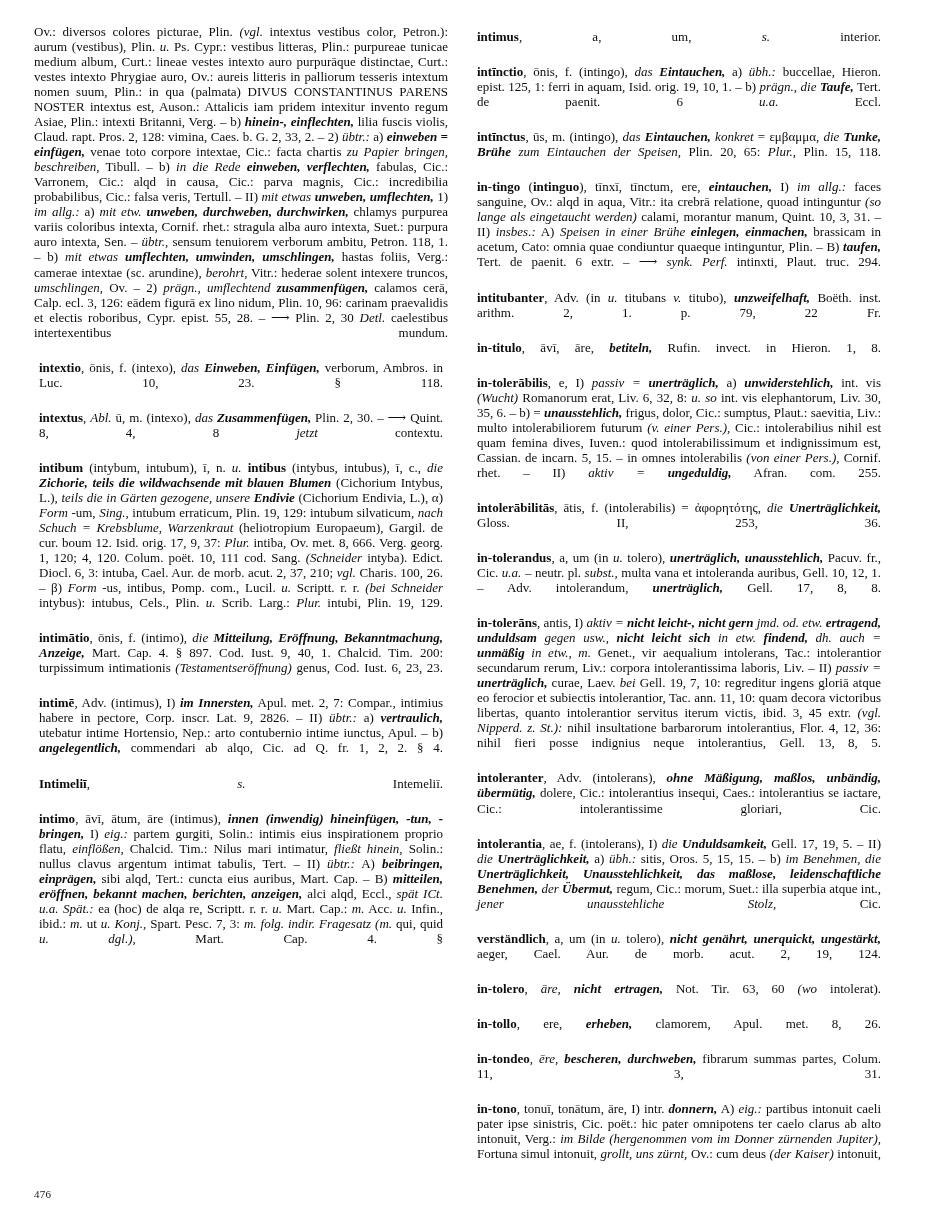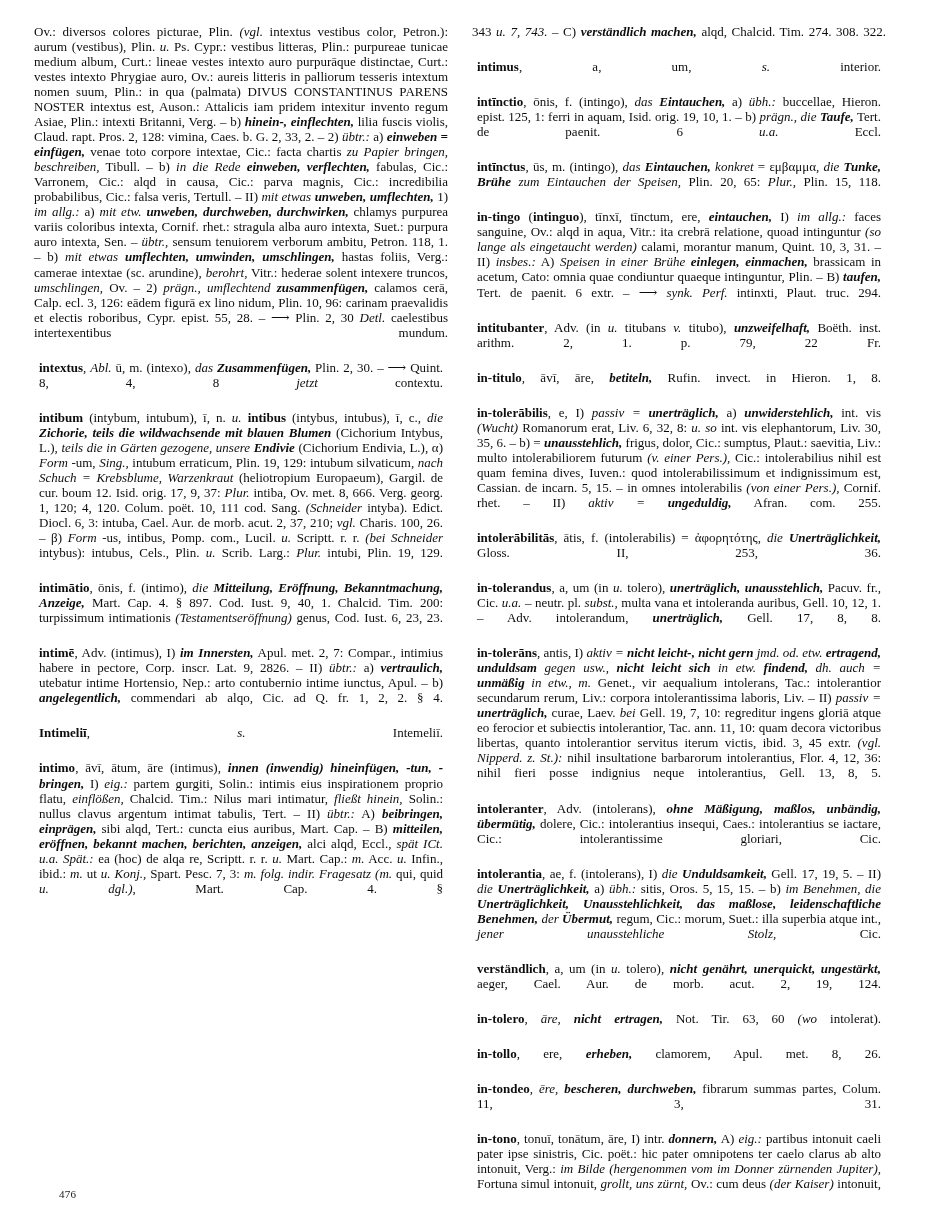--- a/index.html
+++ b/index.html
@@ -47,48 +47,47 @@
     margin: 0;
     text-align: justify;
   }
   .pg {
     position: absolute;
     left: 34px;
     bottom: 10px;
     font-size: 11px;
     color: #1a1a1a;
     letter-spacing: 0.2px;
-    margin-left: 25px;
   }
   
   .entry::after, .cont::after {
     content: "";
     display: inline-block;
     width: 100%;
   }
 </style>
 </head>
 <body>
 
 <div id="page">
 
   <div id="columns">
 
     <div class="column" id="col-left">
         <p class="cont">Ov.: diversos colores picturae, Plin. <i>(vgl.</i> intextus vestibus color, Petron.): aurum (vestibus), Plin. <i>u.</i> Ps. Cypr.: vestibus litteras, Plin.: purpureae tunicae medium album, Curt.: lineae vestes intexto auro purpurāque distinctae, Curt.: vestes intexto Phrygiae auro, Ov.: aureis litteris in palliorum tesseris intextum nomen suum, Plin.: in qua (palmata) DIVUS CONSTANTINUS PARENS NOSTER intextus est, Auson.: Attalicis iam pridem intexitur invento regum Asiae, Plin.: intexti Britanni, Verg. – b) <b><i>hinein-, einflechten,</i></b> lilia fuscis violis, Claud. rapt. Pros. 2, 128: vimina, Caes. b. G. 2, 33, 2. – 2) <i>übtr.:</i> a) <b><i>einweben = einfügen,</i></b> venae toto corpore intextae, Cic.: facta chartis <i>zu Papier bringen, beschreiben,</i> Tibull. – b) <i>in die Rede</i> <b><i>einweben, verflechten,</i></b> fabulas, Cic.: Varronem, Cic.: alqd in causa, Cic.: parva magnis, Cic.: incredibilia probabilibus, Cic.: falsa veris, Tertull. – II) <i>mit etwas</i> <b><i>unweben, umflechten,</i></b> 1) <i>im allg.:</i> a) <i>mit etw.</i> <b><i>unweben, durchweben, durchwirken,</i></b> chlamys purpurea variis coloribus intexta, Cornif. rhet.: stragula alba auro intexta, Suet.: purpura auro intexta, Sen. – <i>übtr.,</i> sensum tenuiorem verborum ambitu, Petron. 118, 1. – b) <i>mit etwas</i> <b><i>umflechten, umwinden, umschlingen,</i></b> hastas foliis, Verg.: camerae intextae (sc. arundine), <i>berohrt,</i> Vitr.: hederae solent intexere truncos, <i>umschlingen,</i> Ov. – 2) <i>prägn., umflechtend</i> <b><i>zusammenfügen,</i></b> calamos cerā, Calp. ecl. 3, 126: eādem figurā ex lino nidum, Plin. 10, 96: carinam praevalidis et electis roboribus, Cypr. epist. 55, 28. – ⟶ Plin. 2, 30 <i>Detl.</i> caelestibus intertexentibus mundum.</p>
+        <p class="entry"><b>intextio</b>, ōnis, f. (intexo), <i>das</i> <b><i>Einweben, Einfügen,</i></b> verborum, Ambros. in Luc. 10, 23. § 118.</p>
         <p class="entry"><b>intextus</b>, <i>Abl.</i> ū, m. (intexo), <i>das</i> <b><i>Zusammenfügen,</i></b> Plin. 2, 30. – ⟶ Quint. 8, 4, 8 <i>jetzt</i> contextu.</p>
         <p class="entry"><b>intibum</b> (intybum, intubum), ī, n. <i>u.</i> <b>intibus</b> (intybus, intubus), ī, c., <i>die</i> <b><i>Zichorie, teils die wildwachsende mit blauen Blumen</i></b> (Cichorium Intybus, L.), <i>teils die in Gärten gezogene, unsere</i> <b><i>Endivie</i></b> (Cichorium Endivia, L.), α) <i>Form</i> -um, <i>Sing.,</i> intubum erraticum, Plin. 19, 129: intubum silvaticum, <i>nach Schuch =</i> <i>Krebsblume, Warzenkraut</i> (heliotropium Europaeum), Gargil. de cur. boum 12. Isid. orig. 17, 9, 37: <i>Plur.</i> intiba, Ov. met. 8, 666. Verg. georg. 1, 120; 4, 120. Colum. poët. 10, 111 cod. Sang. <i>(Schneider</i> intyba). Edict. Diocl. 6, 3: intuba, Cael. Aur. de morb. acut. 2, 37, 210; <i>vgl.</i> Charis. 100, 26. – β) <i>Form</i> -us, intibus, Pomp. com., Lucil. <i>u.</i> Scriptt. r. r. <i>(bei Schneider</i> intybus): intubus, Cels., Plin. <i>u.</i> Scrib. Larg.: <i>Plur.</i> intubi, Plin. 19, 129.</p>
         <p class="entry"><b>intimātio</b>, ōnis, f. (intimo), <i>die</i> <b><i>Mitteilung, Eröffnung, Bekanntmachung, Anzeige,</i></b> Mart. Cap. 4. § 897. Cod. Iust. 9, 40, 1. Chalcid. Tim. 200: turpissimum intimationis <i>(Testamentseröffnung)</i> genus, Cod. Iust. 6, 23, 23.</p>
         <p class="entry"><b>intimē</b>, Adv. (intimus), I) <b><i>im Innersten,</i></b> Apul. met. 2, 7: Compar., intimius habere in pectore, Corp. inscr. Lat. 9, 2826. – II) <i>übtr.:</i> a) <b><i>vertraulich,</i></b> utebatur intime Hortensio, Nep.: arto contubernio intime iunctus, Apul. – b) <b><i>angelegentlich,</i></b> commendari ab alqo, Cic. ad Q. fr. 1, 2, 2. § 4.</p>
         <p class="entry"><b>Intimeliī</b>, <i>s.</i> Intemeliī.</p>
         <p class="entry"><b>intimo</b>, āvī, ātum, āre (intimus), <b><i>innen (inwendig) hineinfügen, -tun, -bringen,</i></b> I) <i>eig.:</i> partem gurgiti, Solin.: intimis eius inspirationem proprio flatu, <i>einflößen,</i> Chalcid. Tim.: Nilus mari intimatur, <i>fließt hinein,</i> Solin.: nullus clavus argentum intimat tabulis, Tert. – II) <i>übtr.:</i> A) <b><i>beibringen, einprägen,</i></b> sibi alqd, Tert.: cuncta eius auribus, Mart. Cap. – B) <b><i>mitteilen, eröffnen, bekannt machen, berichten, anzeigen,</i></b> alci alqd, Eccl., <i>spät ICt. u.a. Spät.:</i> ea (hoc) de alqa re, Scriptt. r. r. <i>u.</i> Mart. Cap.: <i>m.</i> Acc. <i>u.</i> Infin., ibid.: <i>m.</i> ut <i>u. Konj.,</i> Spart. Pesc. 7, 3: <i>m. folg. indir. Fragesatz (m.</i> qui, quid <i>u. dgl.),</i> Mart. Cap. 4. §</p>
       </div>
 
     <div class="column" id="col-right">
-        <p class="cont">343 <i>u. 7, 743.</i> – C) <b><i>verständlich machen,</i></b> alqd, Chalcid. Tim. 274. 308. 322.</p>
         <p class="entry"><b>intimus</b>, a, um, <i>s.</i> interior.</p>
         <p class="entry"><b>intīnctio</b>, ōnis, f. (intingo), <i>das</i> <b><i>Eintauchen,</i></b> a) <i>übh.:</i> buccellae, Hieron. epist. 125, 1: ferri in aquam, Isid. orig. 19, 10, 1. – b) <i>prägn., die</i> <b><i>Taufe,</i></b> Tert. de paenit. 6 <i>u.a.</i> Eccl.</p>
         <p class="entry"><b>intīnctus</b>, ūs, m. (intingo), <i>das</i> <b><i>Eintauchen,</i></b> <i>konkret</i> = εμβαμμα, <i>die</i> <b><i>Tunke, Brühe</i></b> <i>zum Eintauchen der Speisen,</i> Plin. 20, 65: <i>Plur.,</i> Plin. 15, 118.</p>
         <p class="entry"><b>in-tingo</b> (<b>intinguo</b>), tīnxī, tīnctum, ere, <b><i>eintauchen,</i></b> I) <i>im allg.:</i> faces sanguine, Ov.: alqd in aqua, Vitr.: ita crebrā relatione, quoad intinguntur <i>(so lange als eingetaucht werden)</i> calami, morantur manum, Quint. 10, 3, 31. – II) <i>insbes.:</i> A) <i>Speisen in einer Brühe</i> <b><i>einlegen, einmachen,</i></b> brassicam in acetum, Cato: omnia quae condiuntur quaeque intinguntur, Plin. – B) <b><i>taufen,</i></b> Tert. de paenit. 6 extr. – ⟶ <i>synk. Perf.</i> intinxti, Plaut. truc. 294.</p>
         <p class="entry"><b>intitubanter</b>, Adv. (in <i>u.</i> titubans <i>v.</i> titubo), <b><i>unzweifelhaft,</i></b> Boëth. inst. arithm. 2, 1. p. 79, 22 Fr.</p>
         <p class="entry"><b>in-titulo</b>, āvī, āre, <b><i>betiteln,</i></b> Rufin. invect. in Hieron. 1, 8.</p>
         <p class="entry"><b>in-tolerābilis</b>, e, I) <i>passiv =</i> <b><i>unerträglich,</i></b> a) <b><i>unwiderstehlich,</i></b> int. vis <i>(Wucht)</i> Romanorum erat, Liv. 6, 32, 8: <i>u. so</i> int. vis elephantorum, Liv. 30, 35, 6. – b) = <b><i>unausstehlich,</i></b> frigus, dolor, Cic.: sumptus, Plaut.: saevitia, Liv.: multo intolerabiliorem futurum <i>(v. einer Pers.),</i> Cic.: intolerabilius nihil est quam femina dives, Iuven.: quod intolerabilissimum et indignissimum est, Cassian. de incarn. 5, 15. – in omnes intolerabilis <i>(von einer Pers.),</i> Cornif. rhet. – II) <i>aktiv =</i> <b><i>ungeduldig,</i></b> Afran. com. 255.</p>
         <p class="entry"><b>intolerābilitās</b>, ātis, f. (intolerabilis) = ἀφορητότης, <i>die</i> <b><i>Unerträglichkeit,</i></b> Gloss. II, 253, 36.</p>
         <p class="entry"><b>in-tolerandus</b>, a, um (in <i>u.</i> tolero), <b><i>unerträglich, unausstehlich,</i></b> Pacuv. fr., Cic. <i>u.a.</i> – neutr. pl. <i>subst.,</i> multa vana et intoleranda auribus, Gell. 10, 12, 1. – Adv. intolerandum, <b><i>unerträglich,</i></b> Gell. 17, 8, 8.</p>
         <p class="entry"><b>in-tolerāns</b>, antis, I) <i>aktiv =</i> <b><i>nicht leicht-, nicht gern</i></b> <i>jmd. od. etw.</i> <b><i>ertragend, unduldsam</i></b> <i>gegen usw.,</i> <b><i>nicht leicht sich</i></b> <i>in etw.</i> <b><i>findend,</i></b> <i>dh. auch =</i> <b><i>unmäßig</i></b> <i>in etw., m.</i> Genet., vir aequalium intolerans, Tac.: intolerantior secundarum rerum, Liv.: corpora intolerantissima laboris, Liv. – II) <i>passiv =</i> <b><i>unerträglich,</i></b> curae, Laev. <i>bei</i> Gell. 19, 7, 10: regreditur ingens gloriā atque eo ferocior et subiectis intolerantior, Tac. ann. 11, 10: quam decora victoribus libertas, quanto intolerantior servitus iterum victis, ibid. 3, 45 extr. <i>(vgl. Nipperd. z. St.):</i> nihil insultatione barbarorum intolerantius, Flor. 4, 12, 36: nihil fieri posse indignius neque intolerantius, Gell. 13, 8, 5.</p>

